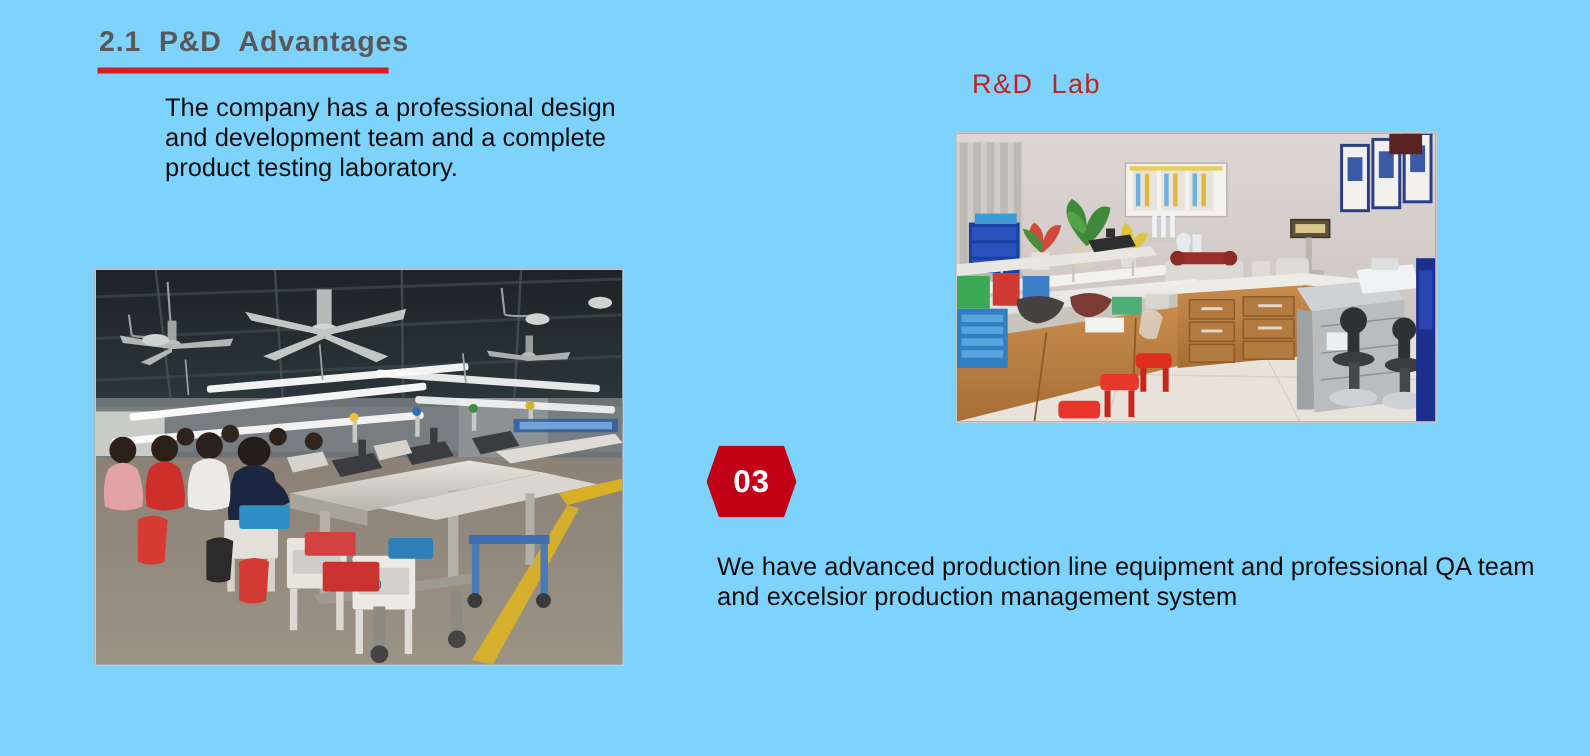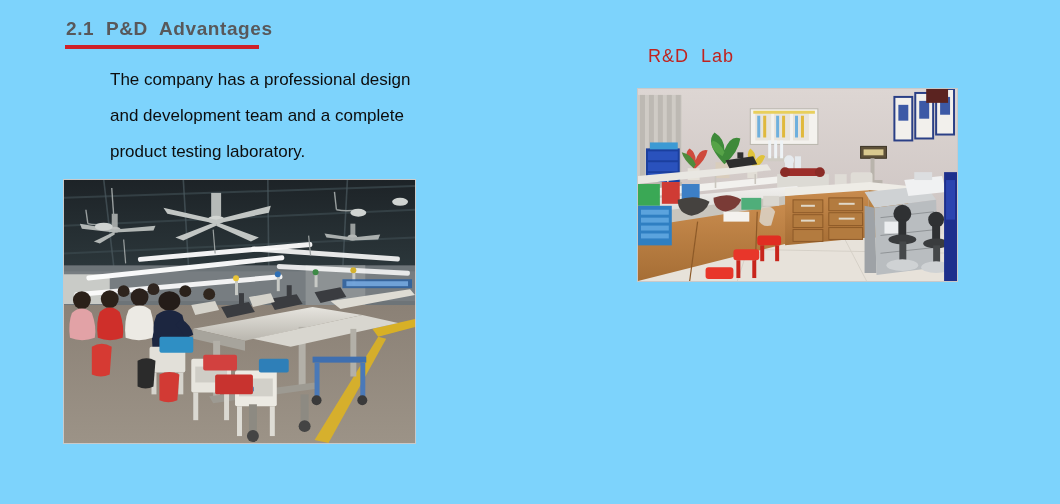--- a/index.html
+++ b/index.html
@@ -36,21 +36,21 @@
     color: #fff; font-weight: bold; font-size: 21px;
     letter-spacing: .5px; line-height: 1;
   }
   #hex01 { left: 34px; top: 61px; }
   #hex02 { left: 562px; top: 49px; }
   #hex03 { left: 471px; top: 297px; }
 
   
   .body-text {
     position: absolute;
-    font-size: 17px; line-height: 36px;
+    font-size: 17px; line-height: 20px;
     color: #0d0d0d;
   }
   #text01 { left: 110px; top: 62px; width: 320px; }
   #text03 { left: 478px; top: 368px; width: 545px; }
 
   .lab-label {
     position: absolute; left: 648px; top: 46px;
     font-family: Liberation Sans, sans-serif;
     font-size: 18px; color: #c0231f; letter-spacing: 1px;
     white-space: pre;
@@ -478,14 +478,18 @@
         <ellipse cx="300" cy="156" rx="13" ry="5" fill="#3a3c3e"></ellipse>
         <rect x="297" y="158" width="7" height="18" fill="#45484a"></rect>
         <ellipse cx="300" cy="180" rx="15" ry="6" fill="#cfd2d4"></ellipse>
       </g>
 
       <rect x="308" y="84" width="13" height="110" fill="#1d2f8c"></rect>
       <rect x="310" y="92" width="9" height="40" fill="#2b44b0"></rect>
     </svg>
   </div>
 
+  <div class="hex" id="hex03">
+    <span>03</span>
+  </div>
+  <div class="body-text" id="text03">We have advanced production line equipment and professional QA team and excelsior production management system</div>
 
 </div>
 
 </body></html>

